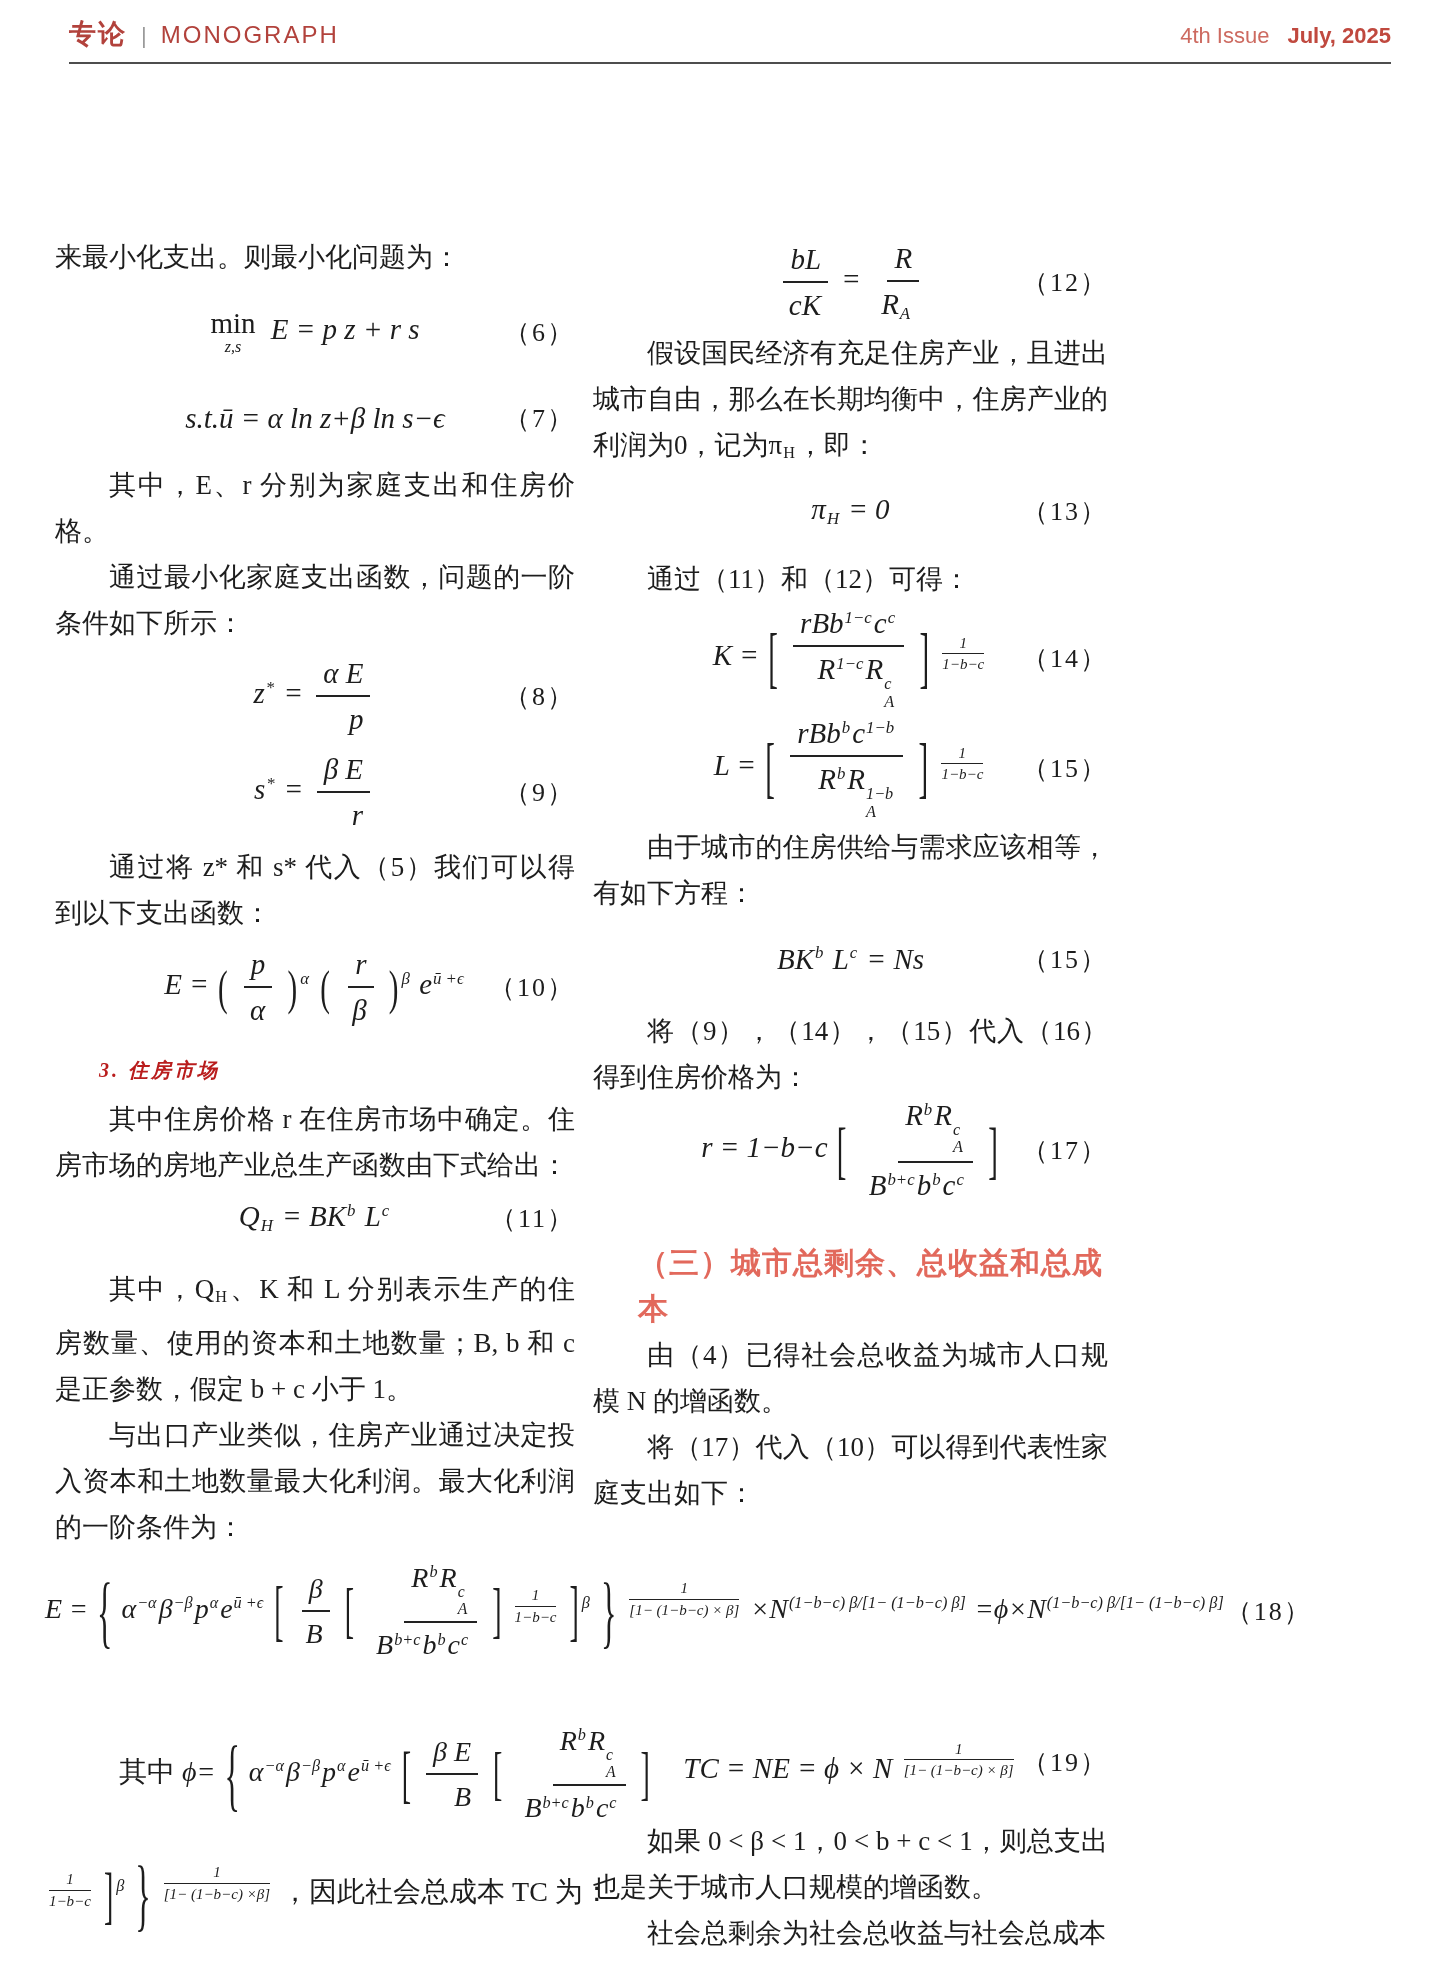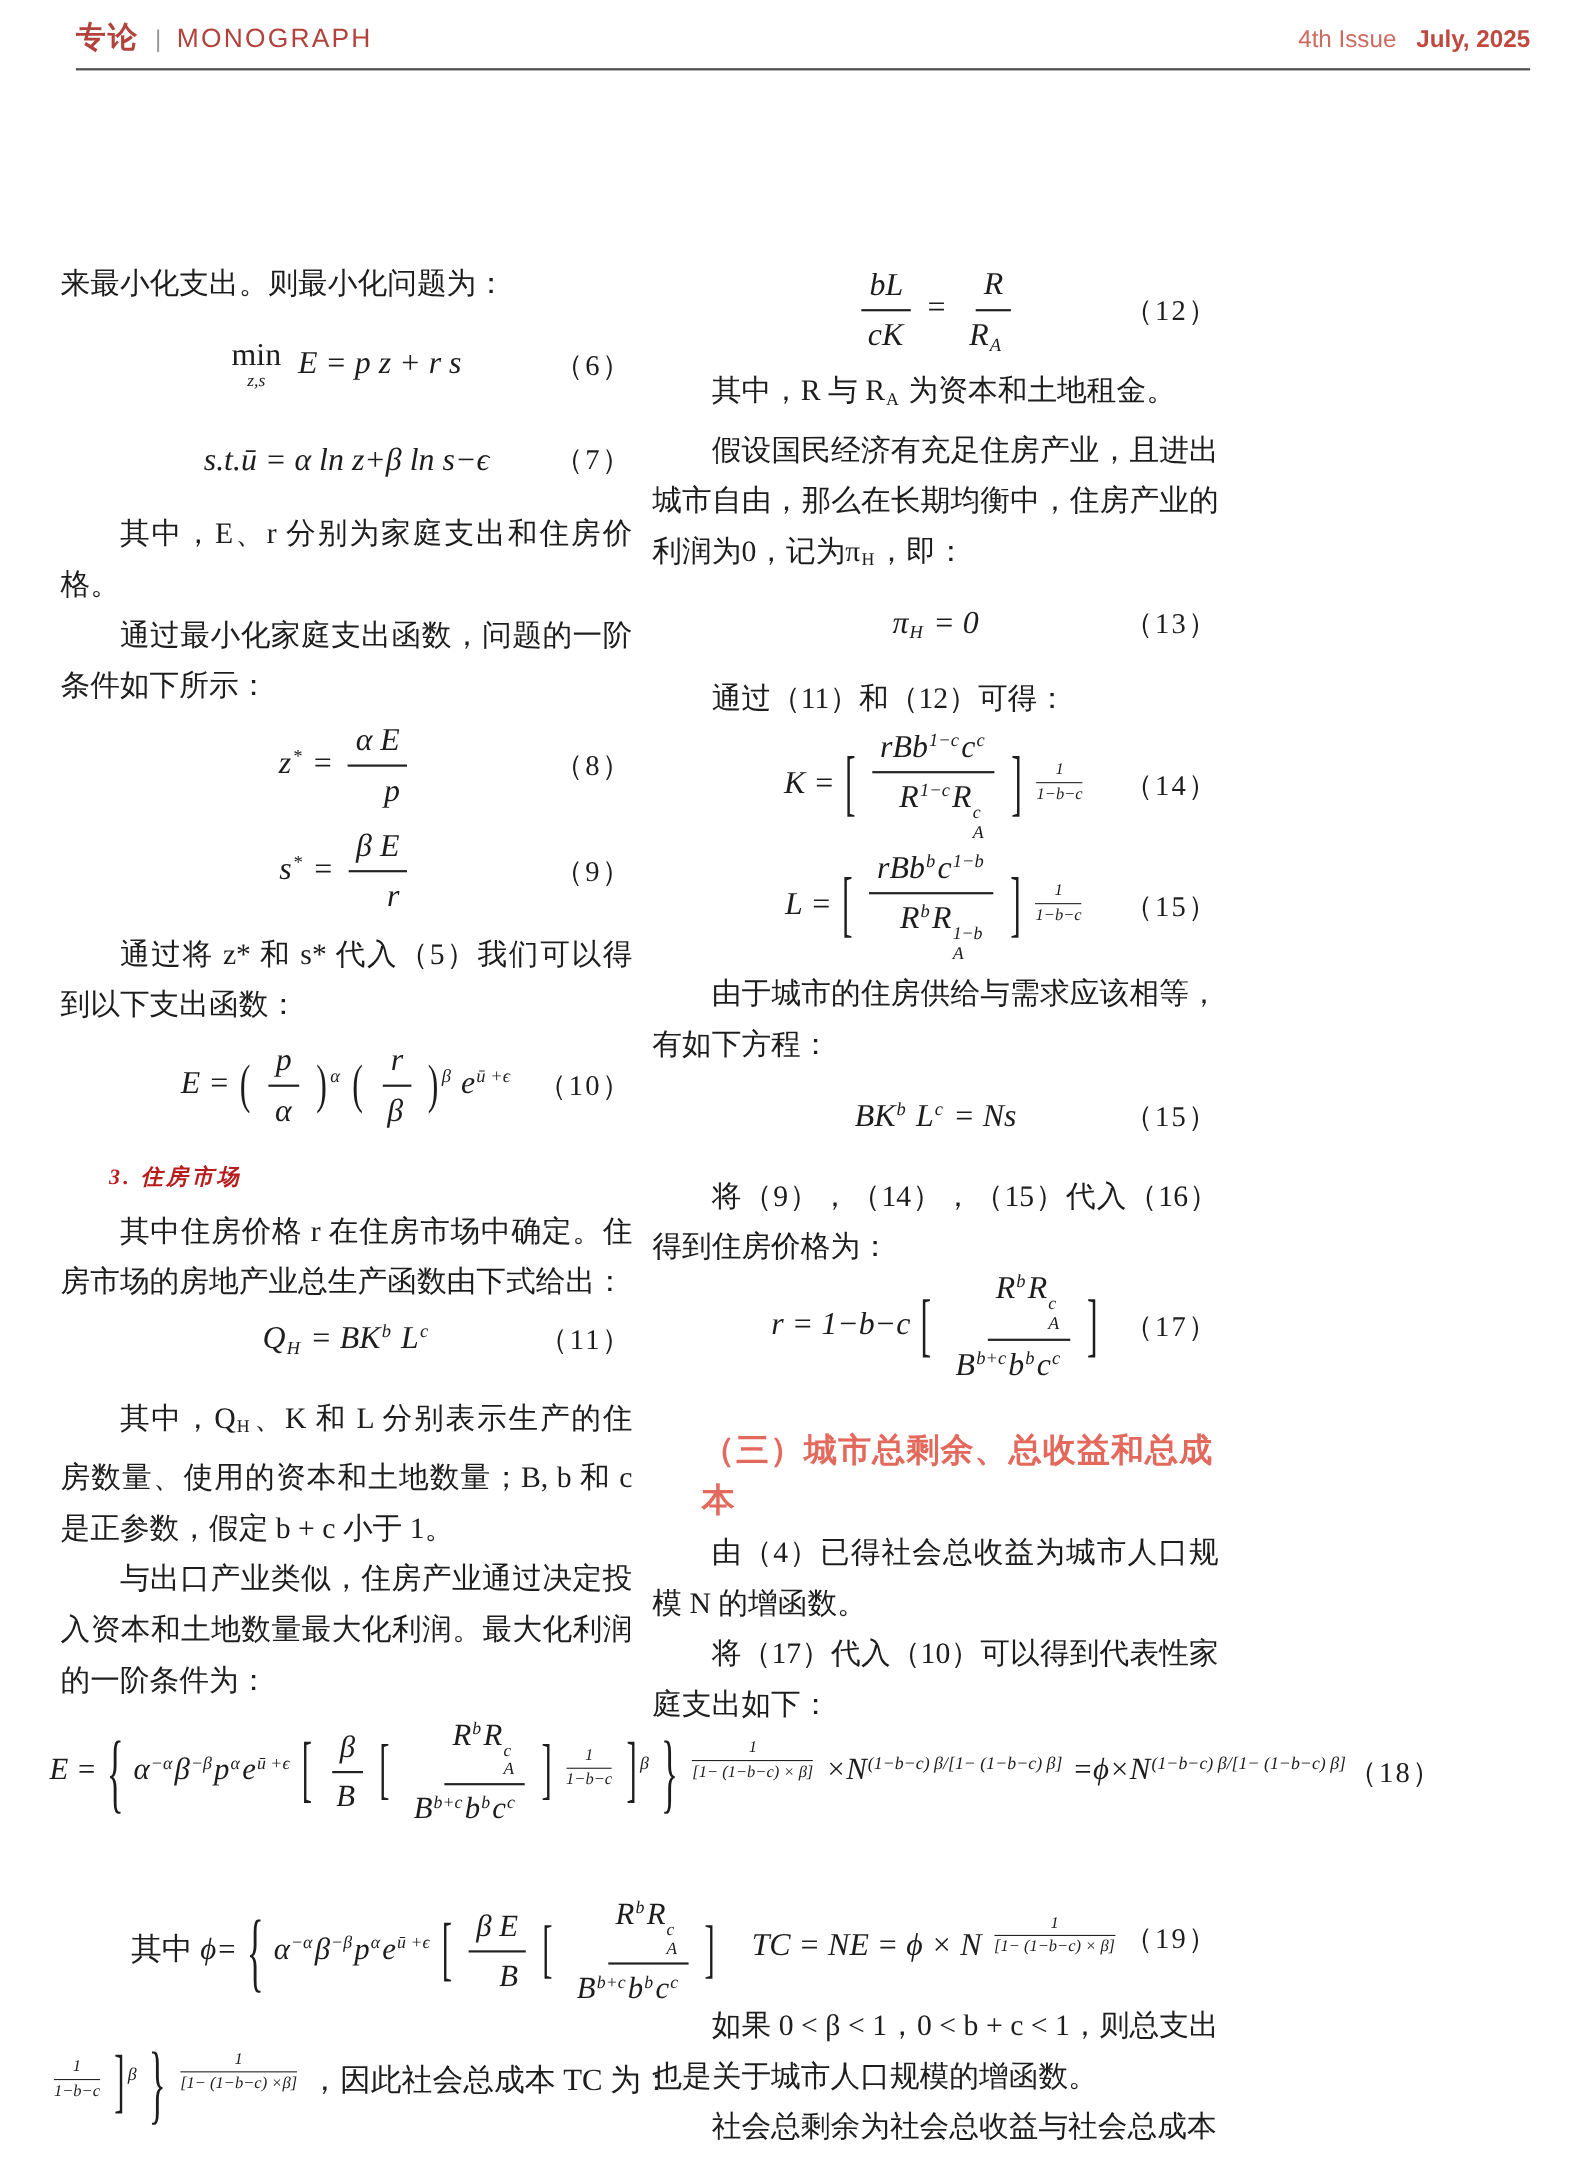--- a/index.html
+++ b/index.html
@@ -184,21 +184,20 @@
           </span>
         <span>=</span>
         <span class="fr">
             <span class="nu">R</span>
             <span class="de"><span>R</span><sub>A</sub></span>
           </span>
       </span>
       <span class="eqno">（12）</span>
     </div>
 
-    <p class="ind" style="margin-top:2px;"><span>其中，R 与 R</span><sub>A</sub><span> 为资本和土地租金。</span></p>
 
     <p class="ind"><span>假设国民经济有充足住房产业，且进出城市自由，那么在长期均衡中，住房产业的利润为0，记为π</span><sub>H</sub><span>，即：</span></p>
 
     <div class="eqrow" style="margin-top:8px;height:54px;">
       <span class="eqc">
         <span>π</span><sub>H</sub>
         <span>= 0</span>
       </span>
       <span class="eqno">（13）</span>
     </div>

